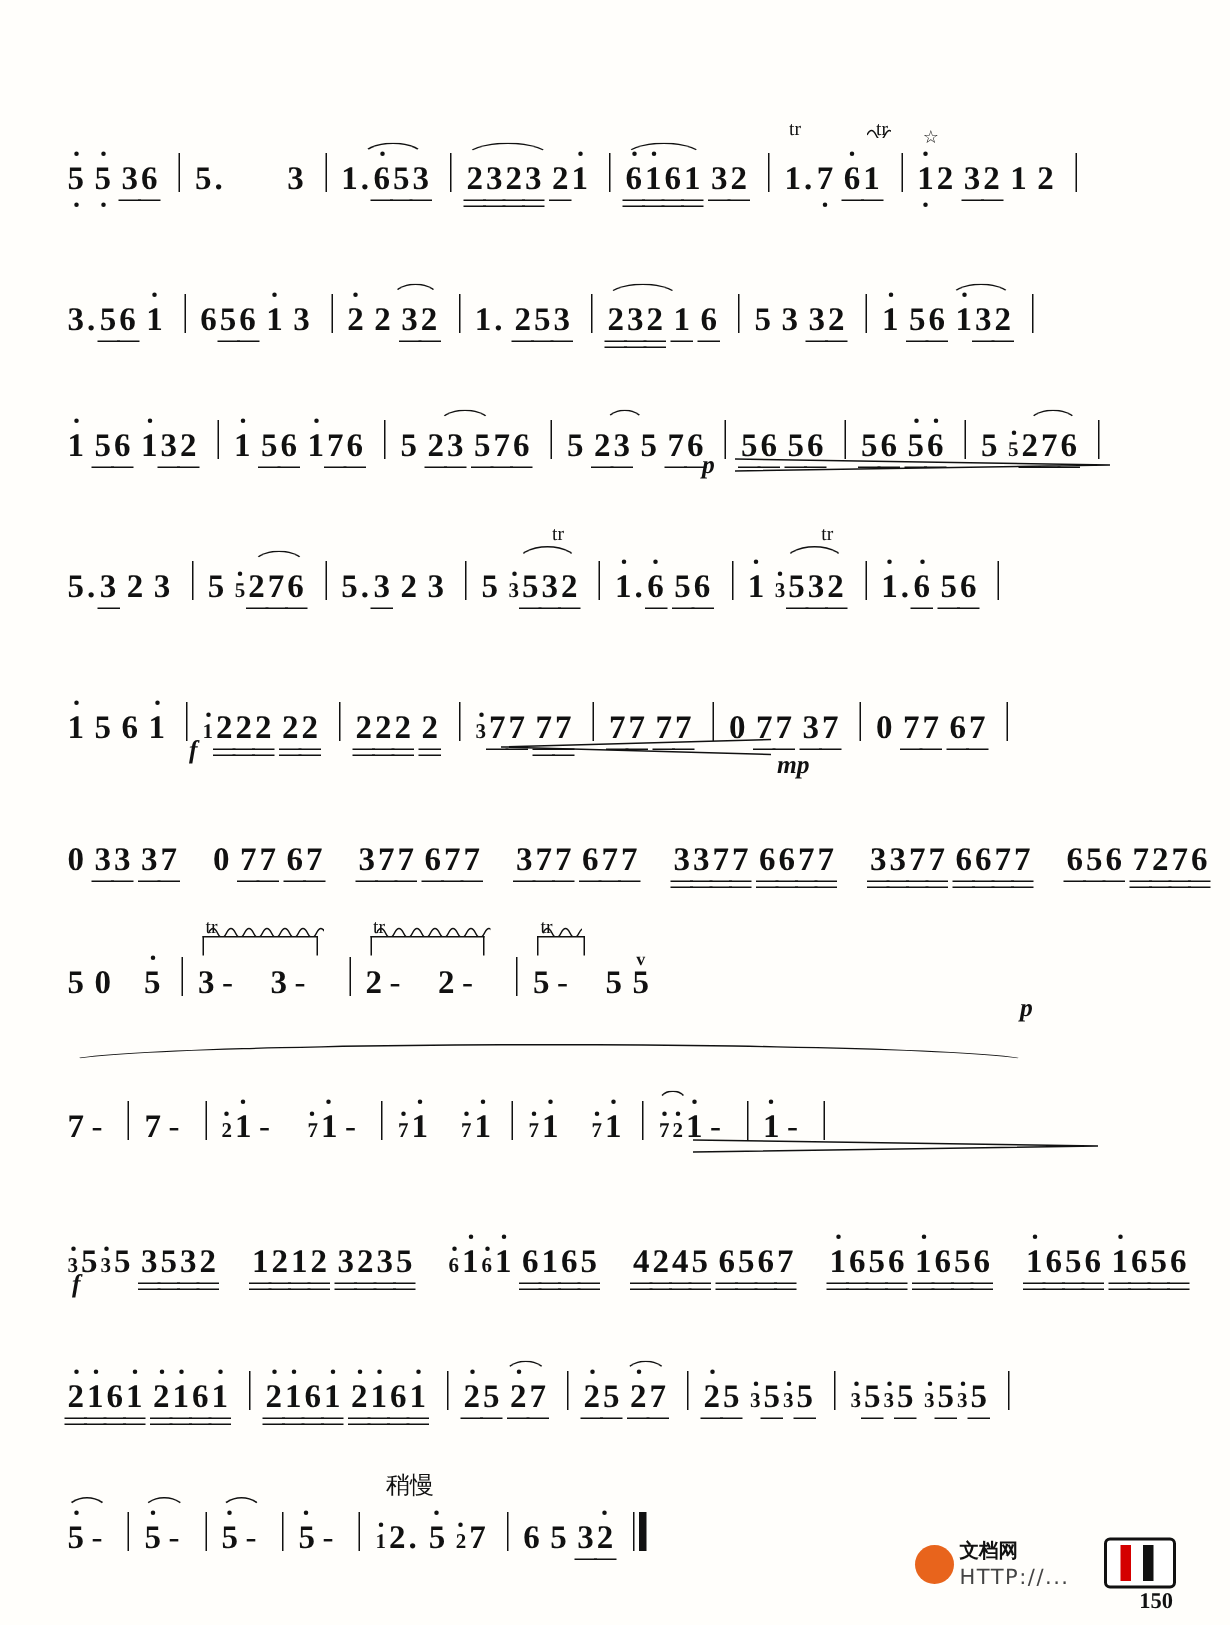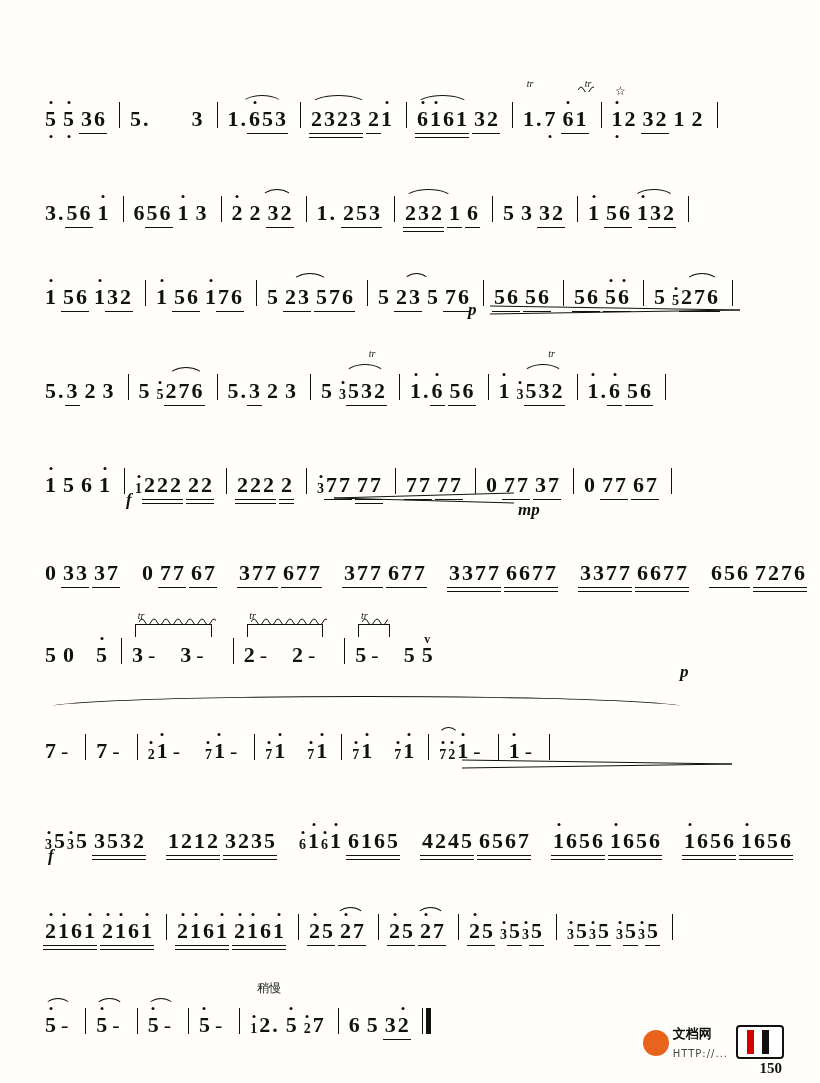--- a/index.html
+++ b/index.html
@@ -98,43 +98,42 @@
     border-left:1.4px solid transparent;
     border-right:1.4px solid transparent;
     border-radius:50% 50% 0 0 / 100% 100% 0 0;
     pointer-events:none;
   }
   .slur.wide{top:-16px;height:11px;}
   .tr{
     position:absolute;
     top:-30px;left:50%;
     transform:translateX(-50%);
-    font-style:italic;
-    font-size:10px;
+    font-size:13px;
     font-family:"Liberation Serif",serif;
   }
   .trill-wave{
     position:absolute;
     top:-24px;left:0;right:0;
     height:8px;
     overflow:hidden;
   }
   .trill-wave svg{display:block;}
   .dyn{
     position:absolute;
     font-style:italic;
     font-weight:bold;
     font-size:17px;
     font-family:"Liberation Serif",serif;
   }
   .hairpin{position:absolute;}
   .hairpin svg{display:block;}
   .tempo{
     position:absolute;
-    font-size:12px;
+    font-size:16px;
     font-family:Liberation Mono, monospace;
   }
   .vmark{
     position:absolute;
     font-size:12px;
     top:-16px;left:50%;transform:translateX(-50%);
   }
   .bigbracket{
     position:absolute;
     border-top:1.4px solid #111;
@@ -167,30 +166,30 @@
     content:"";position:absolute;left:24px;top:3px;width:7px;height:24px;background:#111;
   }
   .pageno{
     position:absolute;
     right:38px;bottom:6px;
     font-weight:bold;
     font-size:15px;
     font-family:"Liberation Serif",serif;
   }
   .sitelogo{
-    position:absolute;right:92px;bottom:22px;
+    position:absolute;right:107px;bottom:22px;
     display:flex;align-items:center;justify-content:center;
   }
   .sitelogo .circ{
     width:26px;height:26px;border-radius:50%;
     background:#e8641c;
     display:inline-block;margin-right:4px;
   }
   .sitetxt{font-size:13px;font-weight:bold;font-family:"DejaVu Sans",sans-serif;}
-  .siteurl{font-size:10px;color:#444;font-family:"DejaVu Sans",sans-serif;letter-spacing:1px;}
+  .siteurl{font-size:14px;color:#444;font-family:"DejaVu Sans",sans-serif;letter-spacing:1px;}
 </style>
 </head>
 <body>
 
 <div class="page">
 
   <div class="system" style="top: 84px; position: absolute; left: 0px; right: 0px;">
     <div class="staffline">
       <span class="grp">
         <span class="n"><span class="dotU"></span><span class="dotD"></span>5</span>

